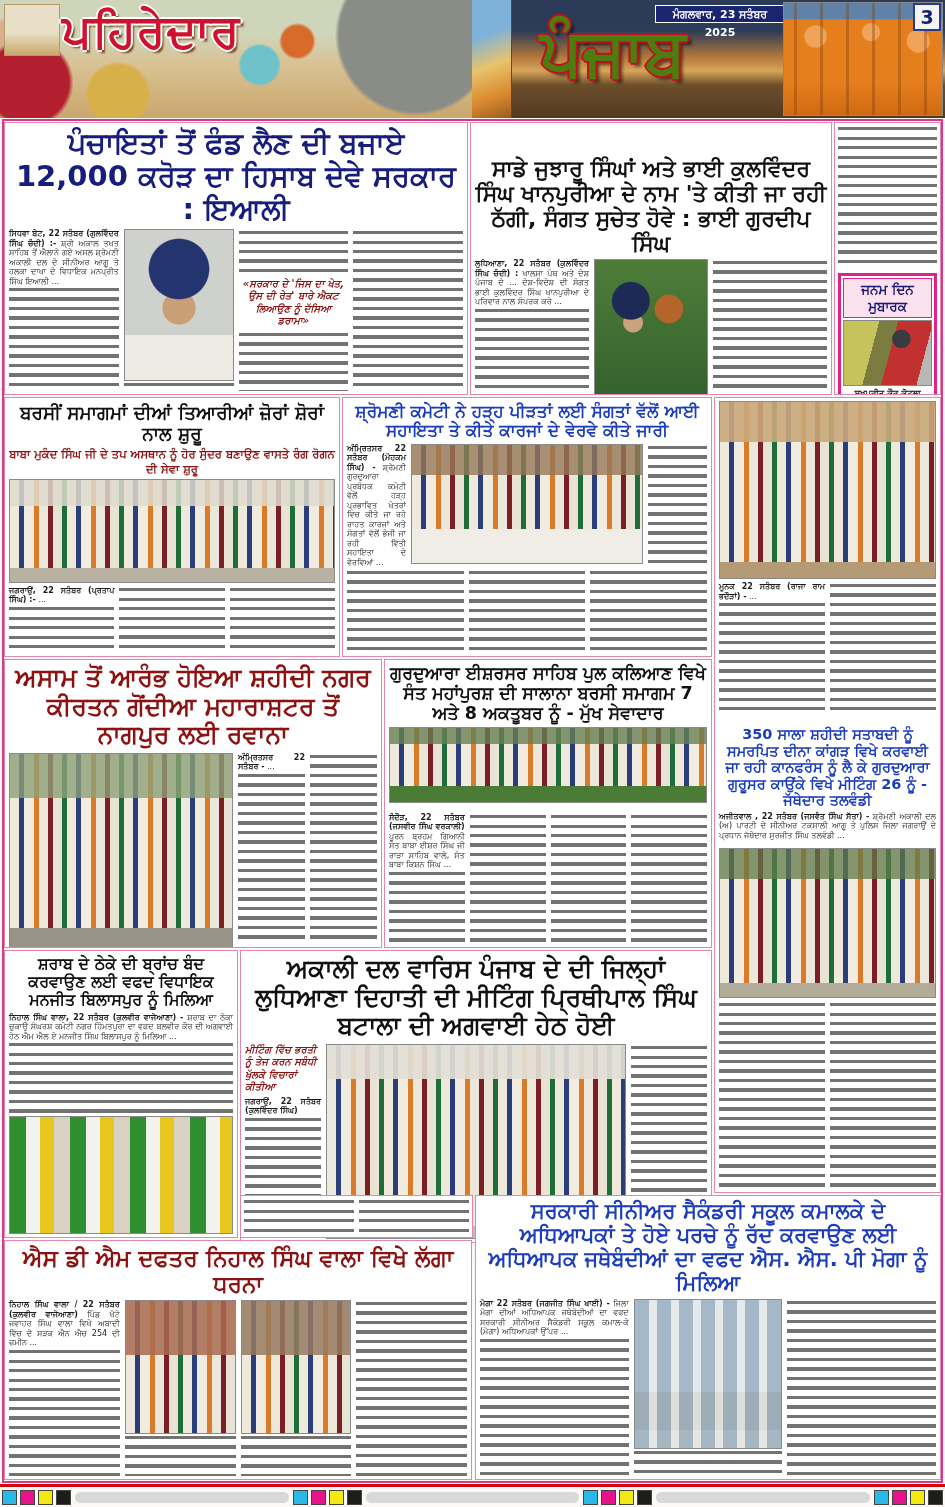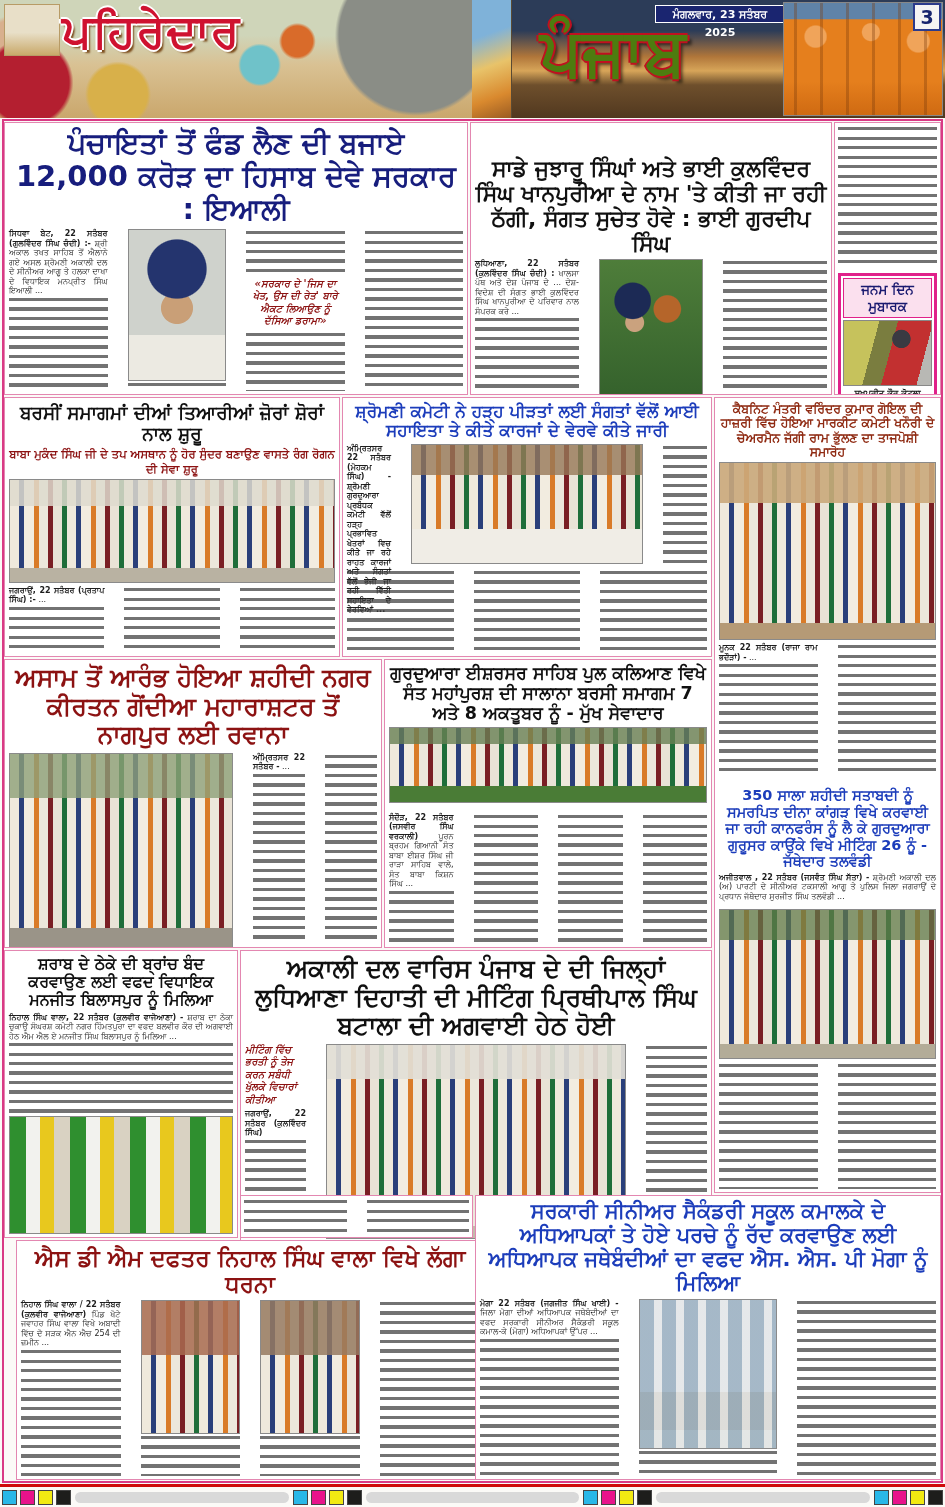--- a/index.html
+++ b/index.html
@@ -45,21 +45,21 @@
         linear-gradient(180deg, #5f83a8 0 14%, #e57f1d 15% 70%, #cf6a12 100%); }
   #page-no { position:absolute; left:913px; top:3px; width:28px; height:28px; background:#f4f4f4;
       border:2px solid #2b3b8c; color:#16246e; font-size:19px; font-weight:bold; text-align:center; line-height:25px; }
 
   
   #frame { position:absolute; left:2px; top:119px; width:941px; height:1364px; border:2px solid #d93a85; pointer-events:none; }
   .blk { position:absolute; background:#fff; border:1px solid #e387b1; padding:3px 4px; display:flex; flex-direction:column; overflow:hidden; }
   .hl { font-weight:bold; text-align:center; line-height:1.14; margin:1px 0 3px; }
   .navy { color:#171d7d; } .blue { color:#1c3dbb; } .dred { color:#8c1212; } .blackhl { color:#101010; } .maroon { color:#8f2a12; }
   .subhead { font-weight:bold; text-align:center; color:#8c1212; font-size:11.5px; line-height:1.25; margin:0 0 3px; }
-  .cols, .row { display:flex; gap:20px; flex:1; min-height:0; }
+  .cols, .row { display:flex; gap:5px; flex:1; min-height:0; }
   .col { flex:1; display:flex; flex-direction:column; font-size:8px; line-height:9.5px; text-align:justify; color:#1d1d1d; min-width:0; }
   .lead b { font-size:8px; }
   .fill { flex:1; margin-top:2px; opacity:.72;
       background:repeating-linear-gradient(180deg, #3c3c3c 0 3.4px, rgba(0,0,0,0) 3.4px 9.5px); }
   .photo { border:1px solid #8a8a8a; flex-shrink:0; }
   .people { background:
       repeating-linear-gradient(90deg, #efe9dc 0 9px, #2a3f7a 9px 14px, #f2ece0 14px 24px, #d97b28 24px 29px, #ece7db 29px 38px, #7a1f24 38px 43px, #e9e3d6 43px 52px, #1f6e3a 52px 57px); }
 
   
   #bday { border:3px solid #e0218a; margin-top:4px; padding:2px; display:flex; flex-direction:column; gap:2px; }
@@ -164,21 +164,21 @@
           <div class="fill"></div>
         </div>
       <div class="col">
           <div class="fill"></div>
         </div>
     </div>
   </div>
 
   <div class="blk" style="left:342px; top:397px; width:370px; height:260px;">
     <div class="hl blue" style="font-size:17px;">ਸ਼੍ਰੋਮਣੀ ਕਮੇਟੀ ਨੇ ਹੜ੍ਹ ਪੀੜਤਾਂ ਲਈ ਸੰਗਤਾਂ ਵੱਲੋਂ ਆਈ ਸਹਾਇਤਾ ਤੇ ਕੀਤੇ ਕਾਰਜਾਂ ਦੇ ਵੇਰਵੇ ਕੀਤੇ ਜਾਰੀ</div>
-    <div class="row" style="flex:0 0 122px;font-weight:bold;">
+    <div class="row" style="flex:0 0 122px;">
       <div class="col">
         <span class="lead"><b>ਅੰਮ੍ਰਿਤਸਰ 22 ਸਤੰਬਰ (ਮੋਹਕਮ ਸਿੰਘ) -</b> <span>ਸ਼੍ਰੋਮਣੀ ਗੁਰਦੁਆਰਾ ਪ੍ਰਬੰਧਕ ਕਮੇਟੀ ਵੱਲੋਂ ਹੜ੍ਹ ਪ੍ਰਭਾਵਿਤ ਖੇਤਰਾਂ ਵਿਚ ਕੀਤੇ ਜਾ ਰਹੇ ਰਾਹਤ ਕਾਰਜਾਂ ਅਤੇ ਸੰਗਤਾਂ ਵੱਲੋਂ ਭੇਜੀ ਜਾ ਰਹੀ ਵਿੱਤੀ ਸਹਾਇਤਾ ਦੇ ਵੇਰਵਿਆਂ ...</span></span>
         <div class="fill"></div>
       </div>
       <div class="photo people" style="width:232px; height:120px; background-color:#d9d2c4; box-shadow:inset 0 -34px 0 #f0ede6, inset 0 30px 0 rgba(150,120,88,.8);"></div>
       <div class="col">
           <div class="fill"></div>
         </div>
     </div>
     <div class="cols" style="margin-top:3px;">
@@ -188,21 +188,20 @@
       <div class="col">
           <div class="fill"></div>
         </div>
       <div class="col">
           <div class="fill"></div>
         </div>
     </div>
   </div>
 
   <div class="blk" style="left:714px; top:397px; width:227px; height:796px;">
-    <div class="hl maroon" style="font-size:12.5px;">ਕੈਬਨਿਟ ਮੰਤਰੀ ਵਰਿੰਦਰ ਕੁਮਾਰ ਗੋਇਲ ਦੀ ਹਾਜ਼ਰੀ ਵਿੱਚ ਹੋਇਆ ਮਾਰਕੀਟ ਕਮੇਟੀ ਖਨੌਰੀ ਦੇ ਚੇਅਰਮੈਨ ਜੱਗੀ ਰਾਮ ਭੁੱਲਣ ਦਾ ਤਾਜਪੋਸ਼ੀ ਸਮਾਰੋਹ</div>
     <div class="photo people" style="height:178px; background-color:#cdb28c; box-shadow:inset 0 40px 0 rgba(202,168,123,.9), inset 0 -16px 0 #b59a76;"></div>
     <div class="row" style="flex:0 0 128px; margin-top:3px;">
       <div class="col">
         <span class="lead"><b>ਮੂਨਕ 22 ਸਤੰਬਰ (ਰਾਜਾ ਰਾਮ ਭਦੌੜਾਂ) -</b> <span>...</span></span>
         <div class="fill"></div>
       </div>
       <div class="col">
           <div class="fill"></div>
         </div>
     </div>
@@ -287,21 +286,21 @@
     <div class="cols">
       <div class="col">
           <div class="fill"></div>
         </div>
       <div class="col">
           <div class="fill"></div>
         </div>
     </div>
   </div>
 
-  <div class="blk" style="left:16px; top:1240px; width:468px; height:240px;">
+  <div class="blk" style="left:4px; top:1240px; width:468px; height:240px;">
     <div class="hl dred" style="font-size:23px;">ਐਸ ਡੀ ਐਮ ਦਫਤਰ ਨਿਹਾਲ ਸਿੰਘ ਵਾਲਾ ਵਿਖੇ ਲੱਗਾ ਧਰਨਾ</div>
     <div class="row">
       <div class="col">
         <span class="lead"><b>ਨਿਹਾਲ ਸਿੰਘ ਵਾਲਾ / 22 ਸਤੰਬਰ (ਕੁਲਵੀਰ ਵਾਜੋਆਣਾ)</b> <span>ਪਿੰਡ ਖੋਟੇ ਜਵਾਹਰ ਸਿੰਘ ਵਾਲਾ ਵਿਖੇ ਅਬਾਦੀ ਵਿੱਚ ਦੋ ਸੜਕ ਐਨ ਐਚ 254 ਦੀ ਜ਼ਮੀਨ ...</span></span>
         <div class="fill"></div>
       </div>
       <div class="col" style="max-width:118px;">
         <div class="photo people" style="height:134px; background-color:#c9a488; box-shadow:inset 0 54px 0 rgba(168,107,80,.85);"></div>
         <div class="fill"></div>
       </div>

